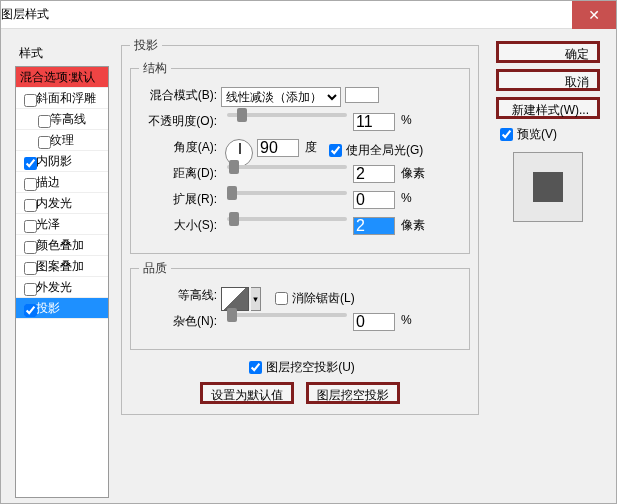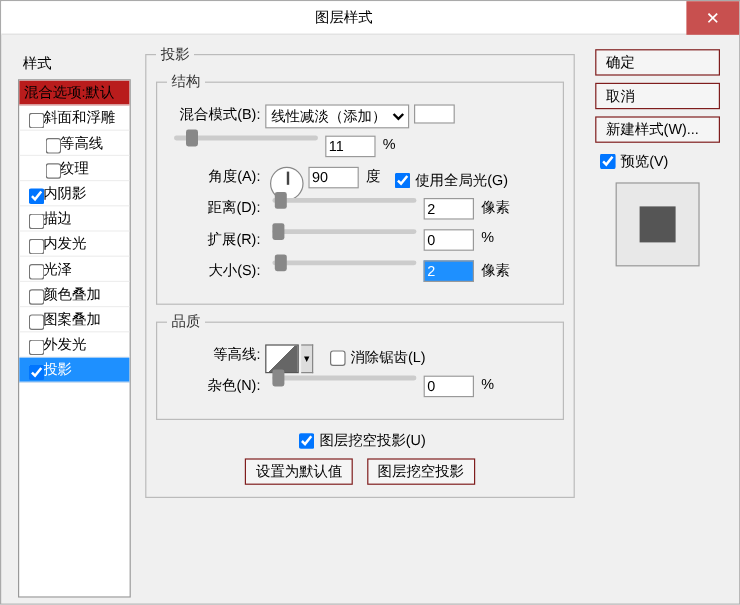--- a/index.html
+++ b/index.html
@@ -1,50 +1,50 @@
 <!DOCTYPE html>
 <html><head>
 <meta charset="utf-8">
 <style>
   * { box-sizing: border-box; font-family: "Microsoft YaHei", "SimSun", Arial, sans-serif; font-size: 12px; }
   body { margin:0; background:#fff; }
   .window { width:617px; height:504px; border:1px solid #aaa; background:#f0f0f0; position:relative; }
   .titlebar { height:28px; background:#fff; border-bottom:1px solid #ddd; display:flex; align-items:center; position:relative; }
-  .titlebar .title { flex:1; text-align:center; font-size:12px; color:#000; }
+  .titlebar .title { flex:1; text-align:left; font-size:12px; color:#000; }
   .closebtn { width:44px; height:28px; background:#c8504f; color:#fff; display:flex; align-items:center; justify-content:center; font-size:14px; cursor:pointer; }
   .body { position:absolute; top:28px; left:0; right:0; bottom:0; padding:10px 12px 12px 22px; }
   .leftcol { position:absolute; top:12px; left:14px; width:94px; bottom:12px; }
   .styles-label { padding:4px 4px; }
   .styles-list { border:1px solid #999; background:#fff; height:432px; overflow:hidden; }
   .style-item { position:relative; padding:2px 4px 2px 20px; white-space:nowrap; border-bottom:1px solid #eee; height:21px; display:flex; align-items:center; }
-  .style-item.header { padding-left:4px; background:#b91c1c; }
+  .style-item.header { padding-left:4px; background:#ef4444; }
   .style-item.selected { background:#1e90ff; color:#fff; }
   .style-item input[type=checkbox] { position:absolute; left:4px; top:3px; }
   .style-item.indent { padding-left:34px; }
   .style-item.indent input[type=checkbox] { left:18px; }
   .midcol { position:absolute; top:8px; left:120px; width:358px; bottom:12px; }
   fieldset { border:1px solid #bbb; margin:0 0 6px 0; padding:6px 8px 10px 8px; }
   legend { padding:0 4px; color:#333; }
   .row { display:flex; margin:4px 0; height:22px; }
   .lbl { width:82px; text-align:right; padding-right:4px; }
   .slider { flex:0 0 120px; height:4px; background:#ccc; position:relative; margin:0 6px; border-radius:2px; }
   .slider .thumb { width:10px; height:14px; background:#888; position:absolute; top:-5px; border-radius:2px; }
-  .numfield { width:42px; height:18px; border:1px solid #999; background:#fff; padding:0 2px; text-align:left; font-size:12px; }
+  .numfield { width:42px; height:18px; border:1px solid #999; background:#fff; padding:0 2px; text-align:left; font-size:16px; }
   .numfield.sel { background:#1e90ff; color:#fff; }
   .unit { margin-left:6px; }
   select.combo { width:120px; height:20px; border:1px solid #999; background:#fff; font-size:12px; }
   .swatch { width:34px; height:16px; border:1px solid #999; background:#fff; margin-left:4px; }
   .dial { width:28px; height:28px; border:1px solid #888; border-radius:50%; background:#fff; position:relative; margin:0 4px; }
   .dial::after { content:""; position:absolute; width:2px; height:11px; background:#444; top:3px; left:13px; transform-origin:bottom; transform:rotate(0deg); }
   .chk { display:flex; align-items:center; }
   .chk input { margin-right:4px; }
   .contour-sw { width:28px; height:24px; border:1px solid #555; background:linear-gradient(135deg,#fff 0%,#fff 49%,#666 50%,#666 100%); display:inline-block; margin-right:2px; }
   .contour-btn { width:10px; height:24px; border:1px solid #888; border-left:none; background:#ddd; display:inline-block; vertical-align:top; text-align:center; line-height:22px; font-size:9px; }
   .btnrow { text-align:center; margin-top:4px; }
-  .btn { display:inline-block; min-width:88px; height:22px; border:1px solid #7f1d1d; background:#f5f5f5; text-align:left; line-height:20px; margin:0 4px; cursor:pointer; padding:0 8px; }
+  .btn { display:inline-block; min-width:88px; height:22px; border:3px solid #7f1d1d; background:#f5f5f5; text-align:right; line-height:20px; margin:0 4px; cursor:pointer; padding:0 8px; }
   .rightcol { position:absolute; top:12px; right:16px; width:104px; }
   .rightcol .btn { display:block; width:100%; margin:0 0 6px 0; }
   .preview-chk { text-align:center; margin:6px 0 8px 0; }
   .preview-box { width:70px; height:70px; border:1px solid #999; background:#e8e8e8; margin:0 auto; display:flex; align-items:center; justify-content:center; }
   .preview-inner { width:30px; height:30px; background:#555; }
 </style>
 </head>
 <body>
 
 <div class="window">
@@ -117,20 +117,21 @@
 
           <div class="row">
             <span class="lbl">混合模式(B):</span>
             <select class="combo">
               <option>线性减淡（添加）</option>
             </select>
             <span class="swatch"></span>
           </div>
 
           <div class="row">
+            <span class="lbl">不透明度(O):</span>
             <span class="slider">
                 <span class="thumb" style="left:10px"></span>
               </span>
             <input class="numfield" value="11" style="">
             <span class="unit">%</span>
           </div>
 
           <div class="row">
             <span class="lbl">角度(A):</span>
             <span class="dial"></span>

